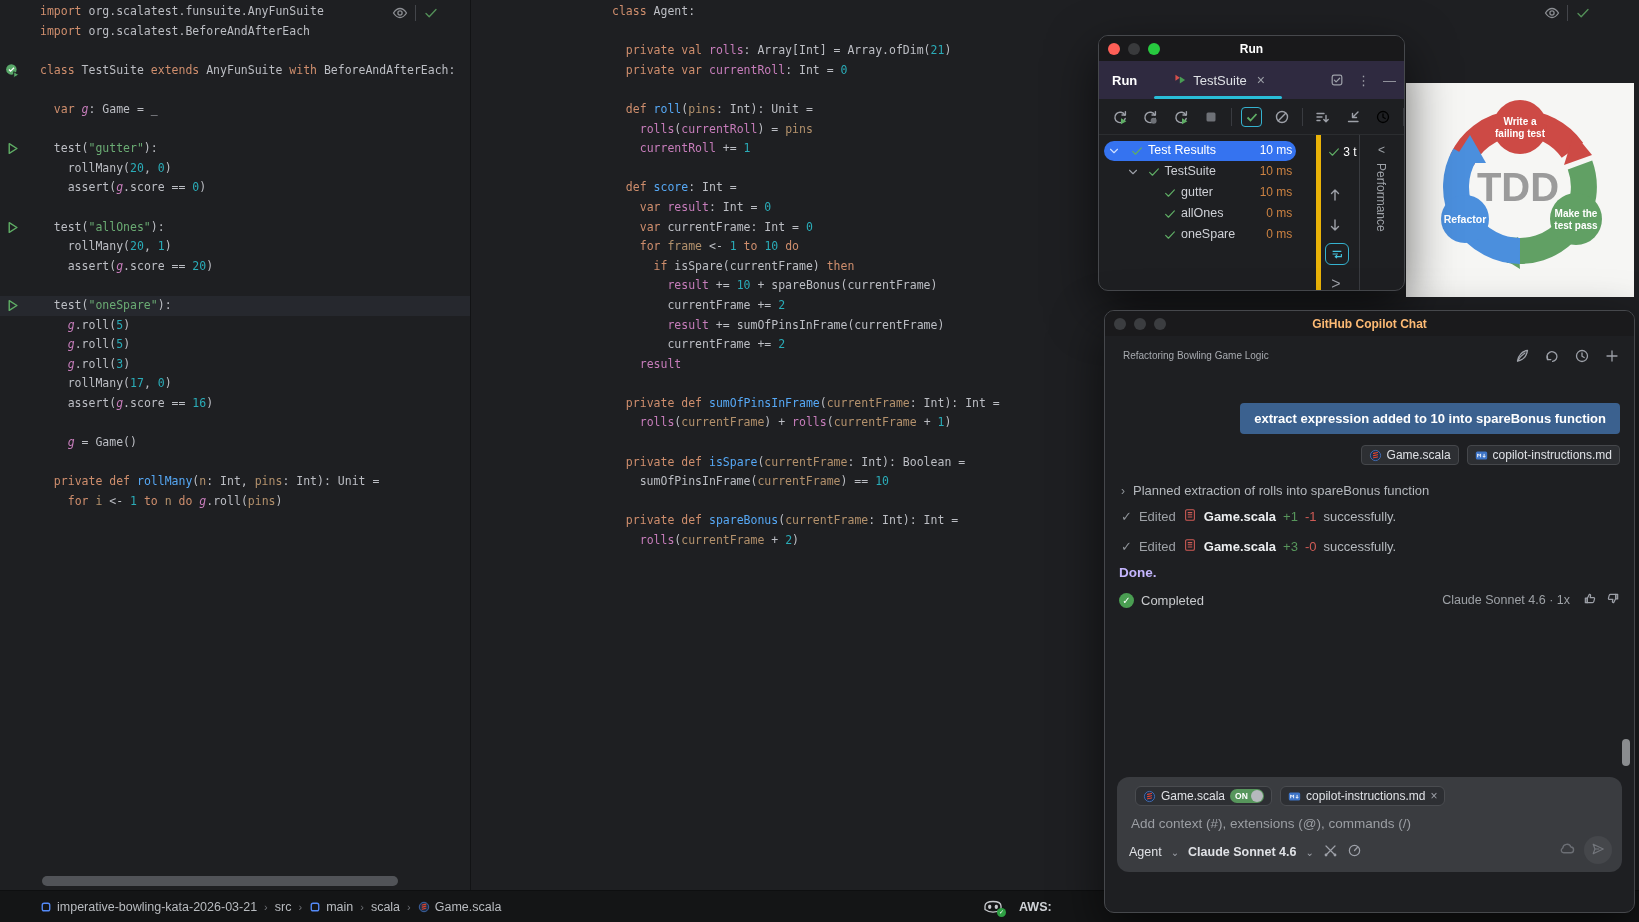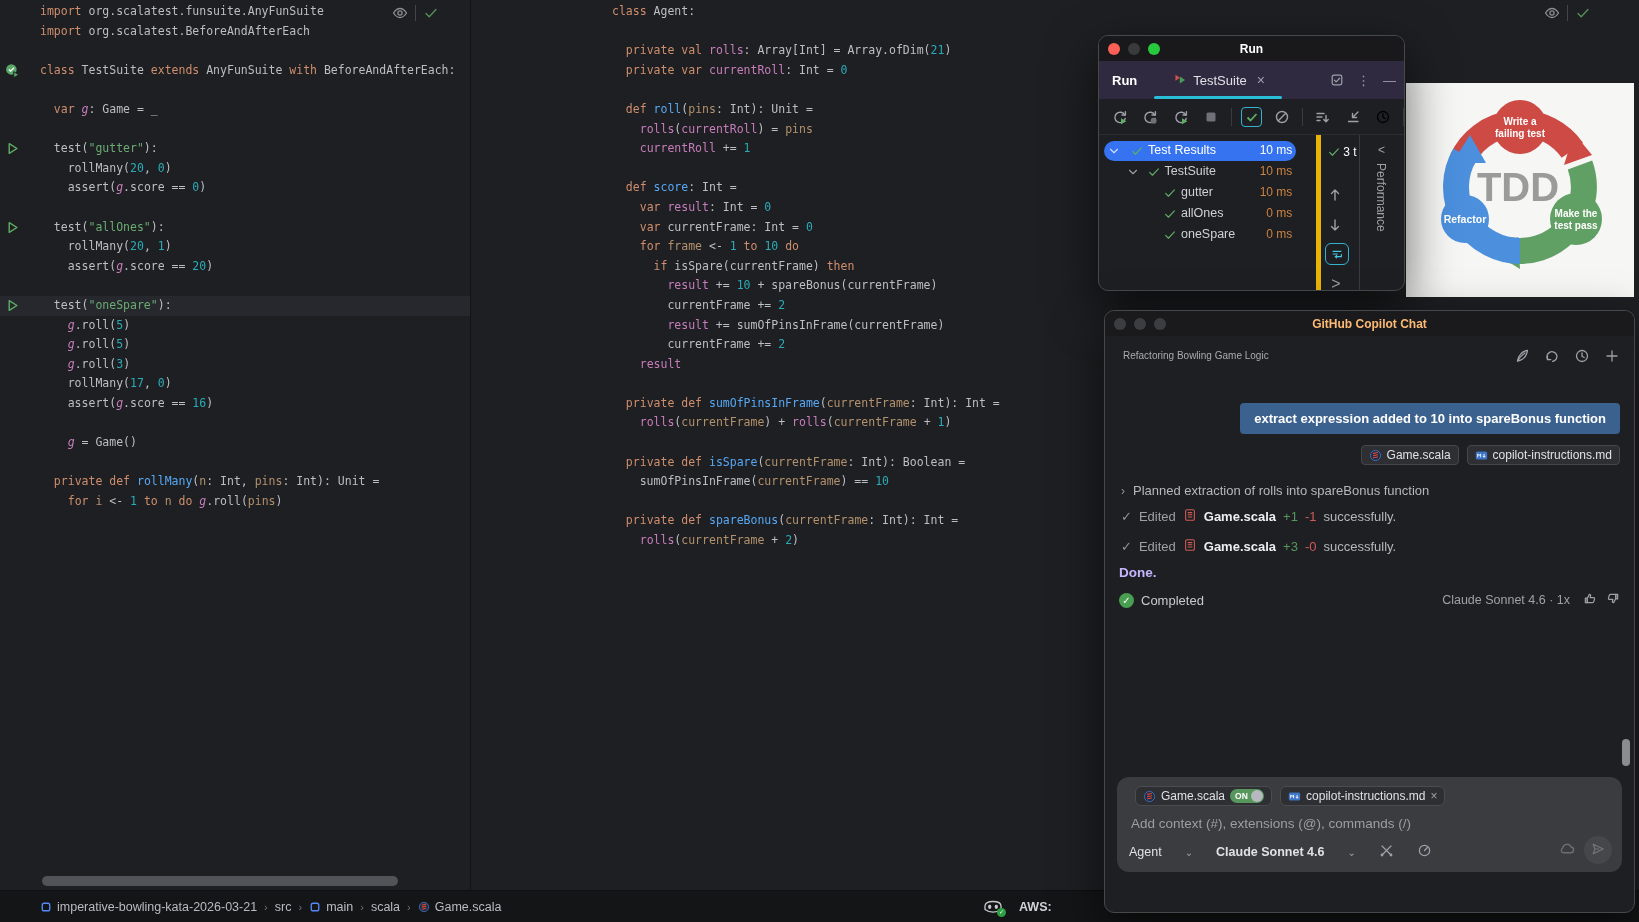--- a/index.html
+++ b/index.html
@@ -93,21 +93,21 @@
   #model-note { color:#9da1a6; font-size:12.5px; margin-right:6px; }
   #completed-row svg { width:15px; height:15px; color:#9da0a8; }
   #chat-scrollthumb { position:absolute; right:4px; top:403px; width:8px; height:27px; background:#8a8c8f; border-radius:4px; }
   #input-box { position:absolute; left:12px; top:441px; width:505px; height:95px; background:#3a3c40; border-radius:12px; }
   #input-row1 { position:absolute; left:10px; top:9px; display:flex; align-items:center; gap:8px; color:#9da0a8; }
   #input-row1 .chip { background:#2d2f33; border-color:#4a4c50; border-radius:6px; }
   .toggle-on { display:flex; align-items:center; width:34px; height:14px; border-radius:7px; background:#57965c; position:relative;}
   .toggle-on .on-t { color:#fff; font-size:8.5px; font-weight:bold; margin-left:5px; }
   .toggle-on .knob { position:absolute; right:1px; width:12px; height:12px; border-radius:50%; background:#b6b9bd; }
   #input-placeholder { position:absolute; left:14px; top:39px; color:#9b9ea3; font-size:13.5px; }
-  #input-row3 { position:absolute; left:12px; top:66px; display:flex; align-items:center; gap:23px; color:#dfe1e5; font-size:12.5px; }
+  #input-row3 { position:absolute; left:12px; top:66px; display:flex; align-items:center; gap:9px; color:#dfe1e5; font-size:12.5px; }
   #input-row3 .chev { color:#9da0a8; font-size:10px; }
   #input-row3 svg { width:15px; height:15px; color:#9da0a8; }
   #send-area { position:absolute; right:10px; bottom:8px; display:flex; align-items:center; gap:8px; }
   #send-area .cloudi svg { width:17px; height:17px; color:#6b6e74; }
   #send-btn { width:28px; height:28px; border-radius:50%; background:#45474b; display:flex;
               align-items:center; justify-content:center; color:#73767c; }
   #send-btn svg { width:14px; height:14px; }
   
   #status-bar { position:absolute; left:0; top:890px; width:1639px; height:32px; background:#141516;
                 border-top:1px solid #0e0f10; z-index:2; display:flex; align-items:center; }

